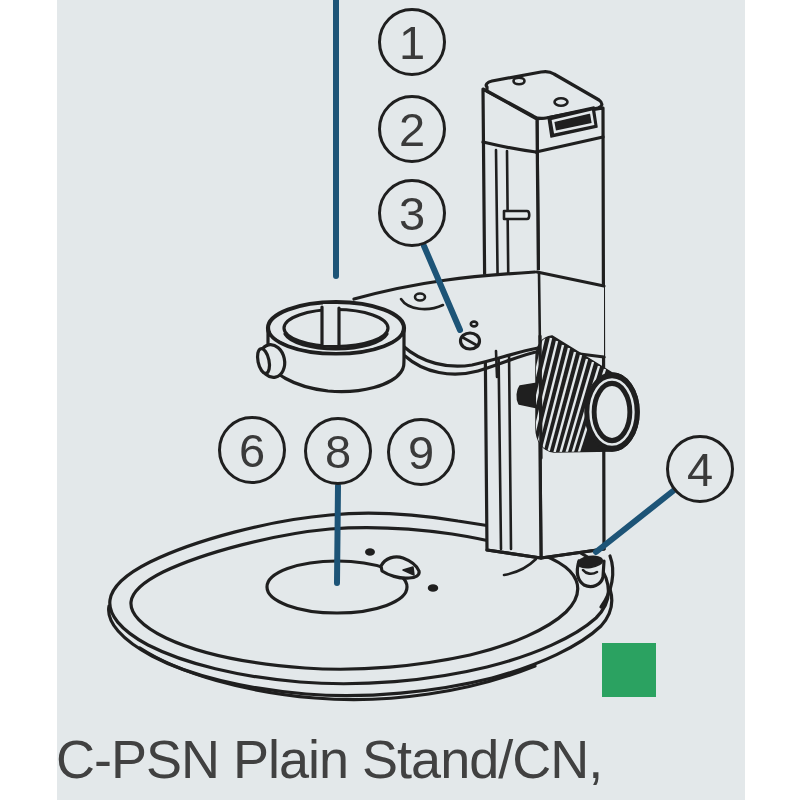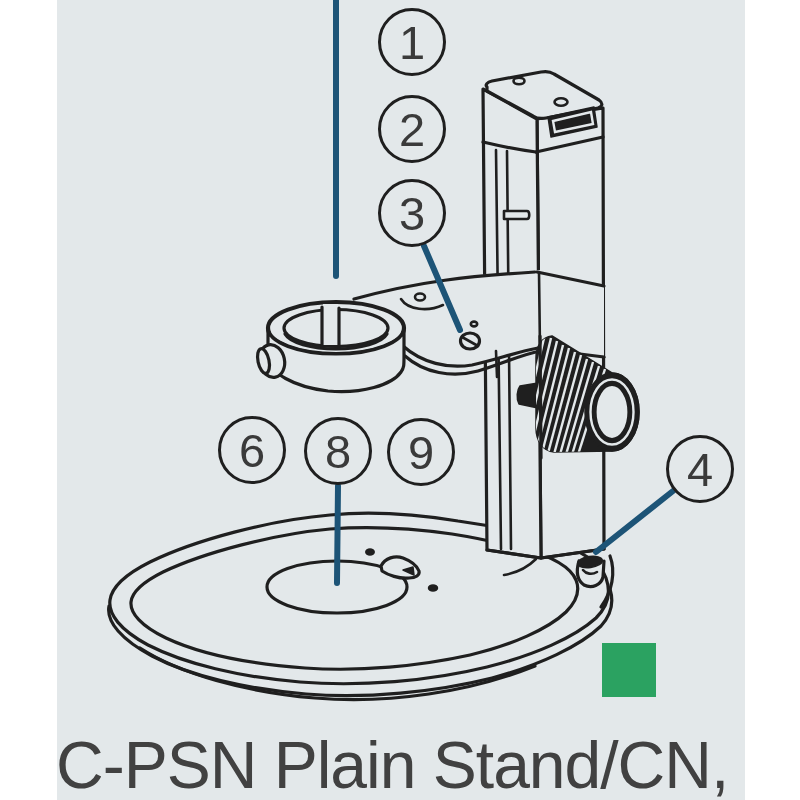--- a/index.html
+++ b/index.html
@@ -18,21 +18,21 @@
   .bgline{stroke:var(--bg);fill:none;stroke-width:2.4;}
   .blue-ln{stroke:var(--blue);stroke-width:6;fill:none;stroke-linecap:round;}
   .callout{position:absolute;width:68px;height:68px;border-radius:50%;
            border:3.4px solid var(--ink);box-sizing:border-box;background:transparent;
            display:flex;align-items:center;justify-content:center;
            font-size:47px;font-weight:400;color:#3a3a3a;line-height:1;}
   .c1{left:378px;top:8px;}  .c2{left:378px;top:95px;} .c3{left:378px;top:179px;}
   .c4{left:666px;top:435px;}
   .c6{left:218px;top:416px;} .c8{left:304px;top:417px;} .c9{left:387px;top:418px;}
   .green-square{position:absolute;left:602px;top:643px;width:54px;height:54px;background:var(--green);}
-  .caption{position:absolute;left:56px;top:732px;font-size:66px;letter-spacing:-1px;
+  .caption{position:absolute;left:56px;top:732px;font-size:54px;letter-spacing:-1px;
            color:var(--text);white-space:nowrap;line-height:1;}
 </style>
 </head>
 <body>
 
 <div class="stage-wrap">
   <div class="panel"></div>
 
   <svg class="art" viewBox="0 0 800 800">
     <defs>

